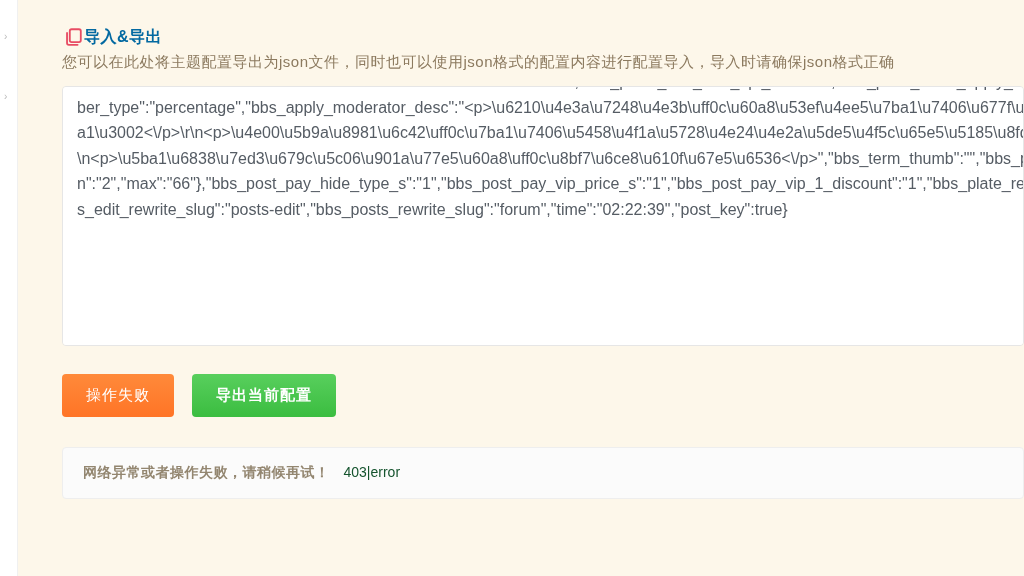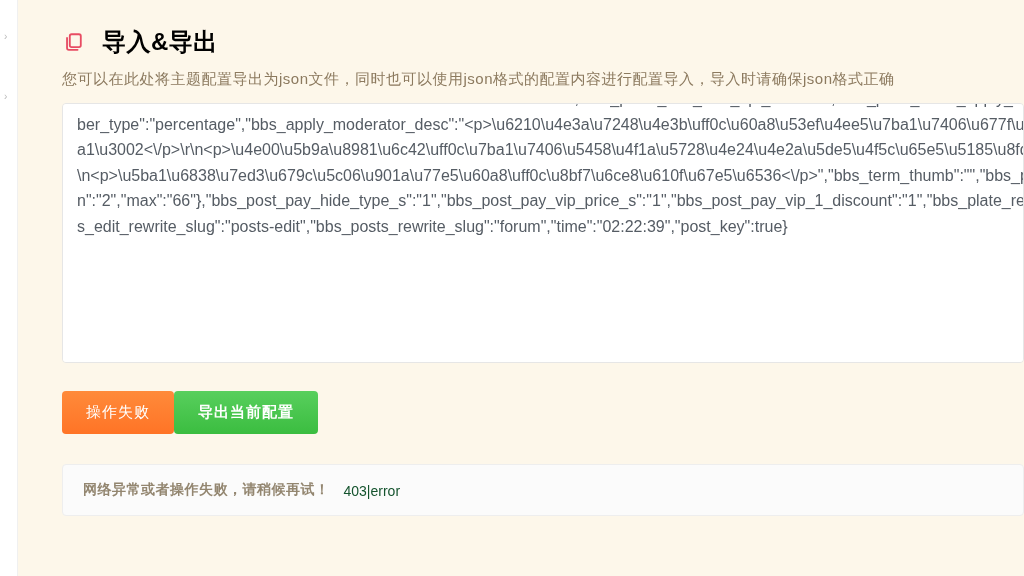--- a/index.html
+++ b/index.html
@@ -41,30 +41,30 @@
       padding: 0px 0 0 0;
       overflow: hidden;
     }
     .page-inner {
       padding: 26px 0 40px 44px;
     }
 
     .page-title {
       display: flex;
       align-items: center;
-      gap: 18px;
-      color: #000000;               
-      font-size: 24px;
+      gap: 0;
+      color: #0369a1;               
+      font-size: 16px;
       font-weight: 600;
       letter-spacing: .5px;
     }
     .page-title .icon svg { width: 22px; height: 22px; display:block; }
 
     .page-desc {
-      margin-top: 12px;
+      margin-top: 5px;
       color: #8c7a5f;
       font-size: 15px;
       letter-spacing: .5px;
     }
 
     
     .json-box {
       margin-top: 14px;
       background: #ffffff;
       border: 1px solid #e6e6e6;
@@ -90,20 +90,21 @@
       border: none;
       resize: none;
     }
     .json-box::-webkit-scrollbar { height: 16px; }
     .json-box::-webkit-scrollbar-track { background: #f3f3f3; }
     .json-box::-webkit-scrollbar-thumb { background: #c9c9c9; border-radius: 2px; }
 
     .btn-row {
       margin-top: 28px;
       display: flex;
+      gap: 18px;
     }
     .btn {
       color: #fff;
       font-size: 15px;
       border: none;
       padding: 12px 24px;
       border-radius: 4px;
       cursor: pointer;
       letter-spacing: 1px;
     }
@@ -118,21 +119,21 @@
     .alert {
       margin-top: 30px;
       background: #fbfbfb;
       border: 1px solid #eeeeee;
       border-radius: 4px;
       padding: 16px 20px;
       color: #938670;
       font-size: 14px;
       display: flex;
       gap: 14px;
-      align-items: flex-end;
+      align-items: flex-start;
     }
     .alert .alert-msg { font-weight: 600; letter-spacing: .5px; }
     .alert .alert-code { color: #14532d; }
   </style>
 </head>
 <body>
 
 <div class="shell">
   <div class="nav-col">
     <div class="caret">›</div>

